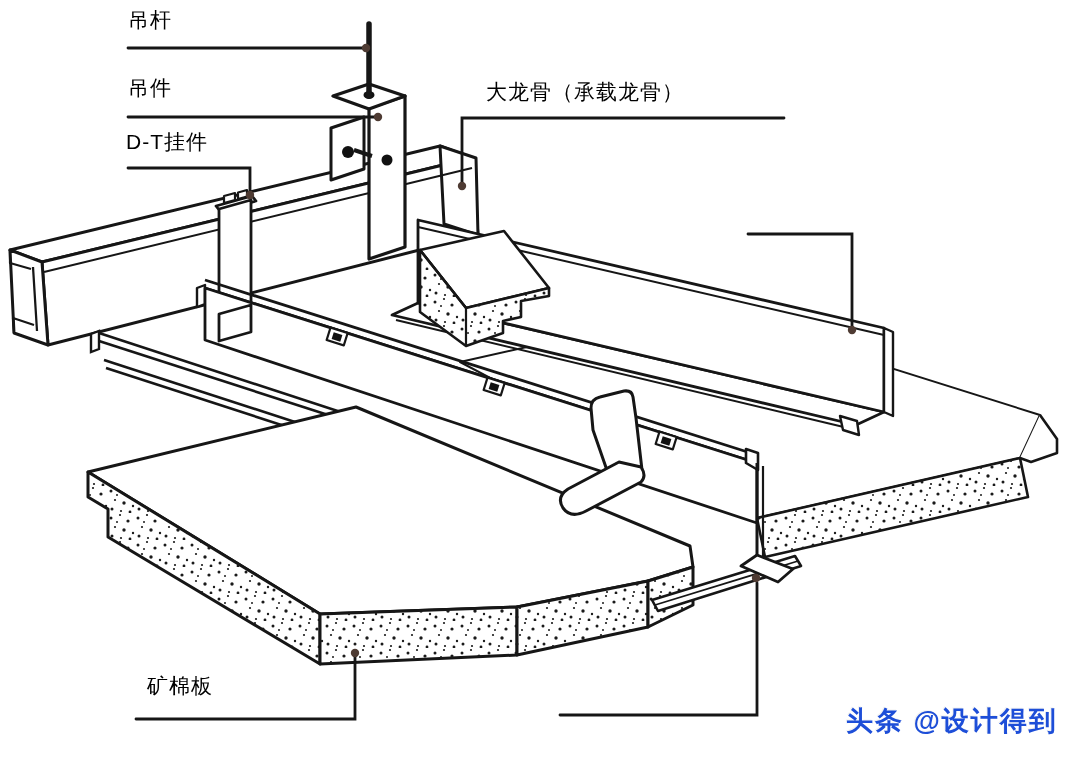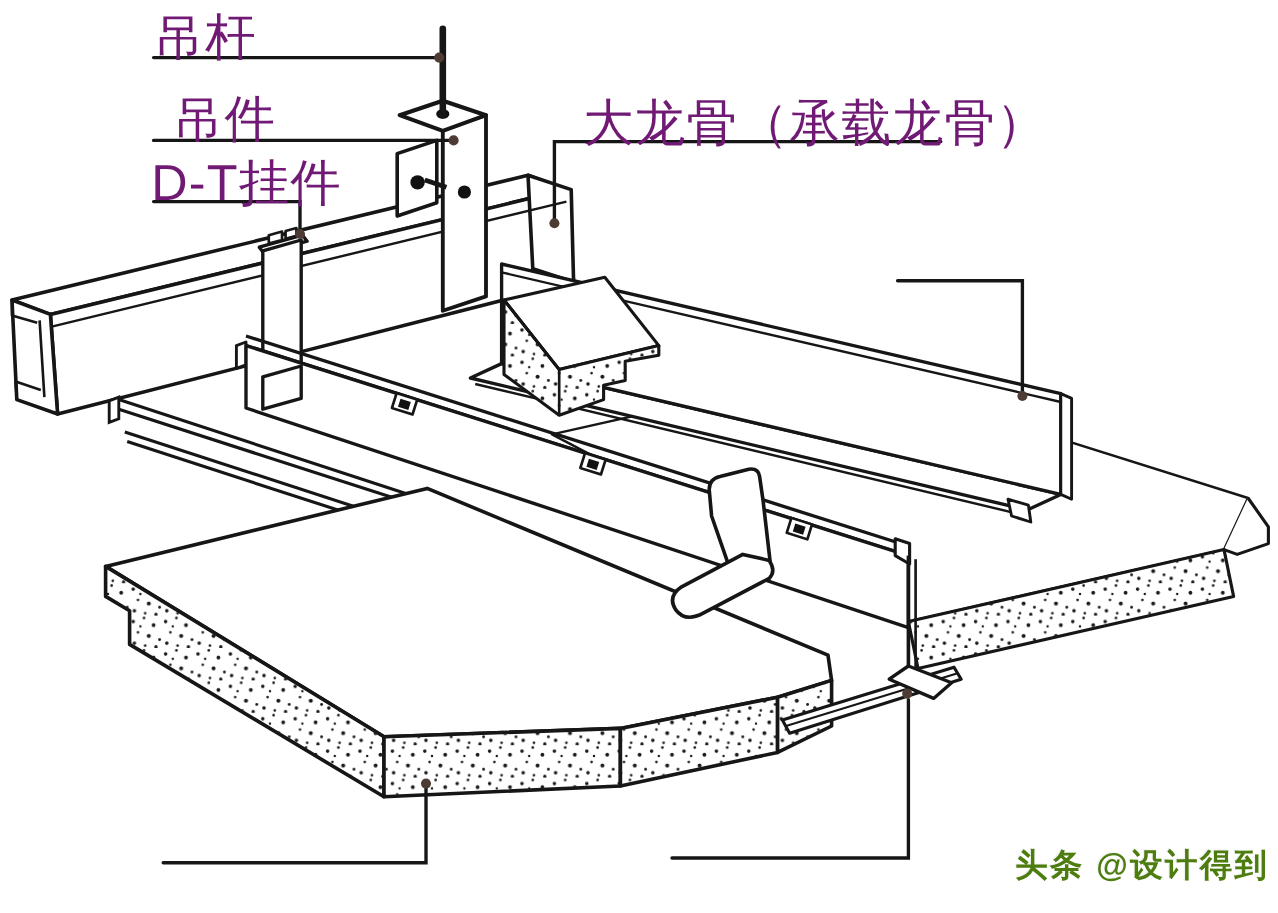--- a/index.html
+++ b/index.html
@@ -6,33 +6,33 @@
   #stage{
     position:relative;
     width:1065px;height:761px;
     background:#ffffff;
     overflow:hidden;
     font-family:"Liberation Sans","DejaVu Sans",sans-serif;
   }
   #drawing{position:absolute;left:0;top:0;}
   .lbl{
     position:absolute;
-    color:#701a75;
-    font-size:42px;
+    color:#000000;
+    font-size:21px;
     line-height:1.1;
     letter-spacing:1px;
     white-space:nowrap;
     user-select:none;
   }
   #watermark{
     position:absolute;
     left:846px;top:703px;
     font-size:27px;
     font-weight:bold;
-    color:#4d7c0f;
+    color:#1d4ed8;
     letter-spacing:2px;
     text-shadow:1.5px 1.5px 0 #ffffff, -1px -1px 0 #f2f2f2;
     white-space:nowrap;
     user-select:none;
   }
 </style>
 </head>
 <body>
 
 <div id="stage">
@@ -177,18 +177,19 @@
       <circle cx="378" cy="117" r="4.2"></circle>
       <circle cx="250" cy="195" r="4.2"></circle>
       <circle cx="462" cy="186" r="4.2"></circle>
       <circle cx="852" cy="330" r="4.2"></circle>
       <circle cx="355" cy="653" r="4.2"></circle>
       <circle cx="756" cy="578" r="4.2"></circle>
     </g>
   </svg>
 
   <div class="lbl" style="left:128px;top:8px">吊杆</div>
-  <div class="lbl" style="left:144px;top:76px">吊件</div>
+  <div class="lbl" style="left:128px;top:76px">吊件</div>
   <div class="lbl" style="left:126px;top:130px">D-T挂件</div>
   <div class="lbl" style="left:486px;top:80px">大龙骨（承载龙骨）</div>
+  <div class="lbl" style="left:147px;top:674px">矿棉板</div>
 
   <div id="watermark">头条 @设计得到</div>
 </div>
 
 </body></html>

